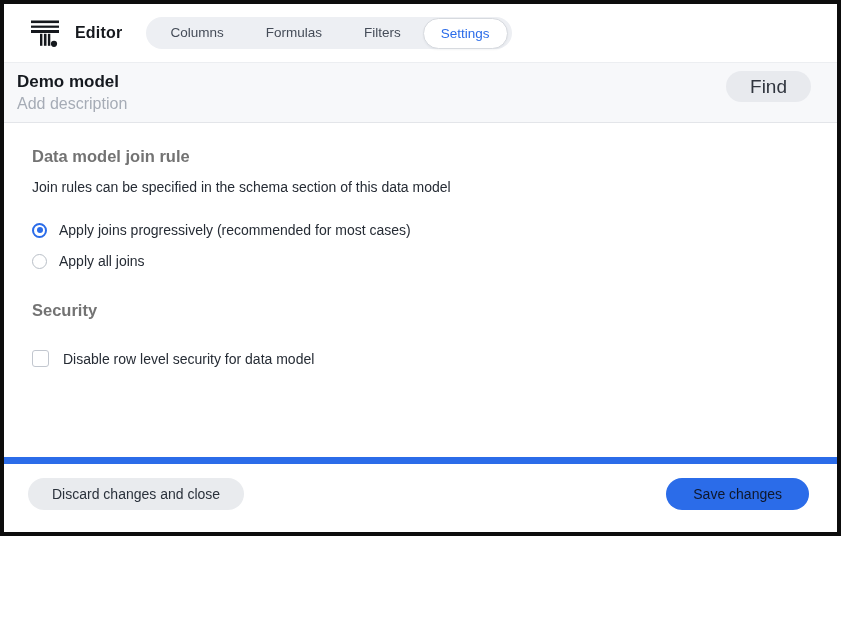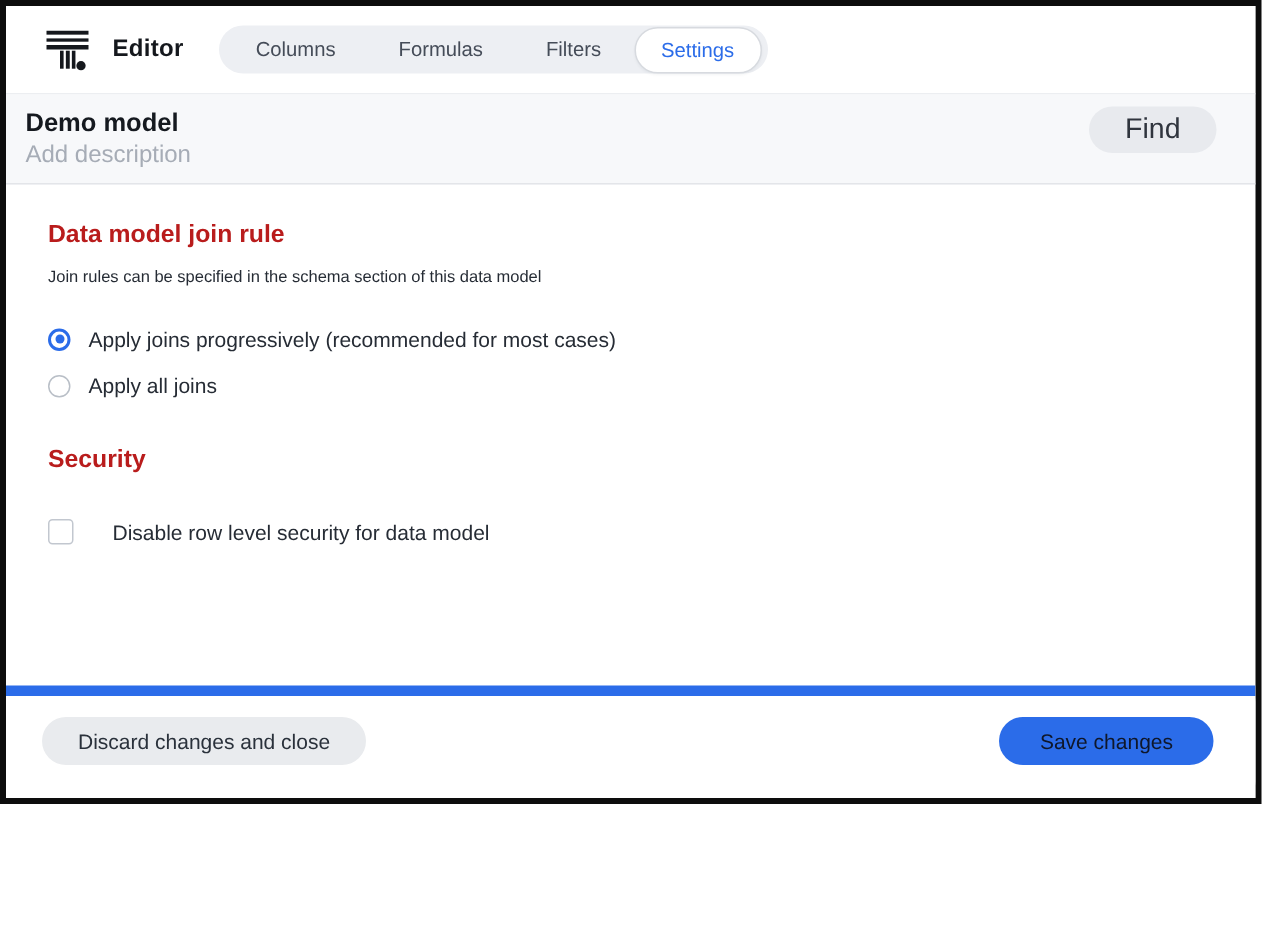--- a/index.html
+++ b/index.html
@@ -58,34 +58,34 @@
   .model-title{font-size:17px;font-weight:700;color:#15191f;line-height:1.25;cursor:text;}
   .model-desc{font-size:16px;color:var(--text-muted);margin-top:3px;cursor:text;}
   .find-btn{
     background:var(--pill-gray);border:none;border-radius:16px;height:31px;
     padding:0 24px;font-size:19px;color:#30353e;cursor:pointer;
     font-family:"Liberation Sans", sans-serif;
   }
 
   
   main{padding:24px 30px 0 28px;}
-  .section-heading{font-size:16.5px;font-weight:700;color:#b91c1c;margin:0 0 13px;}
-  .subtext{font-size:11px;color:var(--text-body);margin:0 0 27px;}
+  .section-heading{font-size:16.5px;font-weight:700;color:#737373;margin:0 0 13px;}
+  .subtext{font-size:14px;color:var(--text-body);margin:0 0 27px;}
   .radio-row{display:flex;align-items:center;gap:12px;margin-bottom:15px;cursor:pointer;}
   .radio{
     width:15px;height:15px;border-radius:50%;border:1.5px solid var(--control-border);
     background:#fff;position:relative;flex:0 0 auto;
   }
   .radio.selected{border:2px solid var(--accent);}
   .radio.selected::after{
     content:"";position:absolute;inset:2.5px;border-radius:50%;background:var(--accent);
   }
   .option-label{font-size:14px;color:var(--text-body);}
   .security-heading{margin-top:32px;}
-  .checkbox-row{display:flex;align-items:center;gap:26px;margin-top:30px;cursor:pointer;}
+  .checkbox-row{display:flex;align-items:center;gap:14px;margin-top:30px;cursor:pointer;}
   .checkbox{
     width:17px;height:17px;border:1px solid #c2c7cf;border-radius:3px;
     background:#fff;flex:0 0 auto;
   }
 
   
   .bottom-dock{position:absolute;left:0;right:0;bottom:0;background:#fff;border-radius:11px;}
   .blue-bar{height:7px;background:var(--accent);}
   .footer{
     display:flex;justify-content:space-between;align-items:center;

